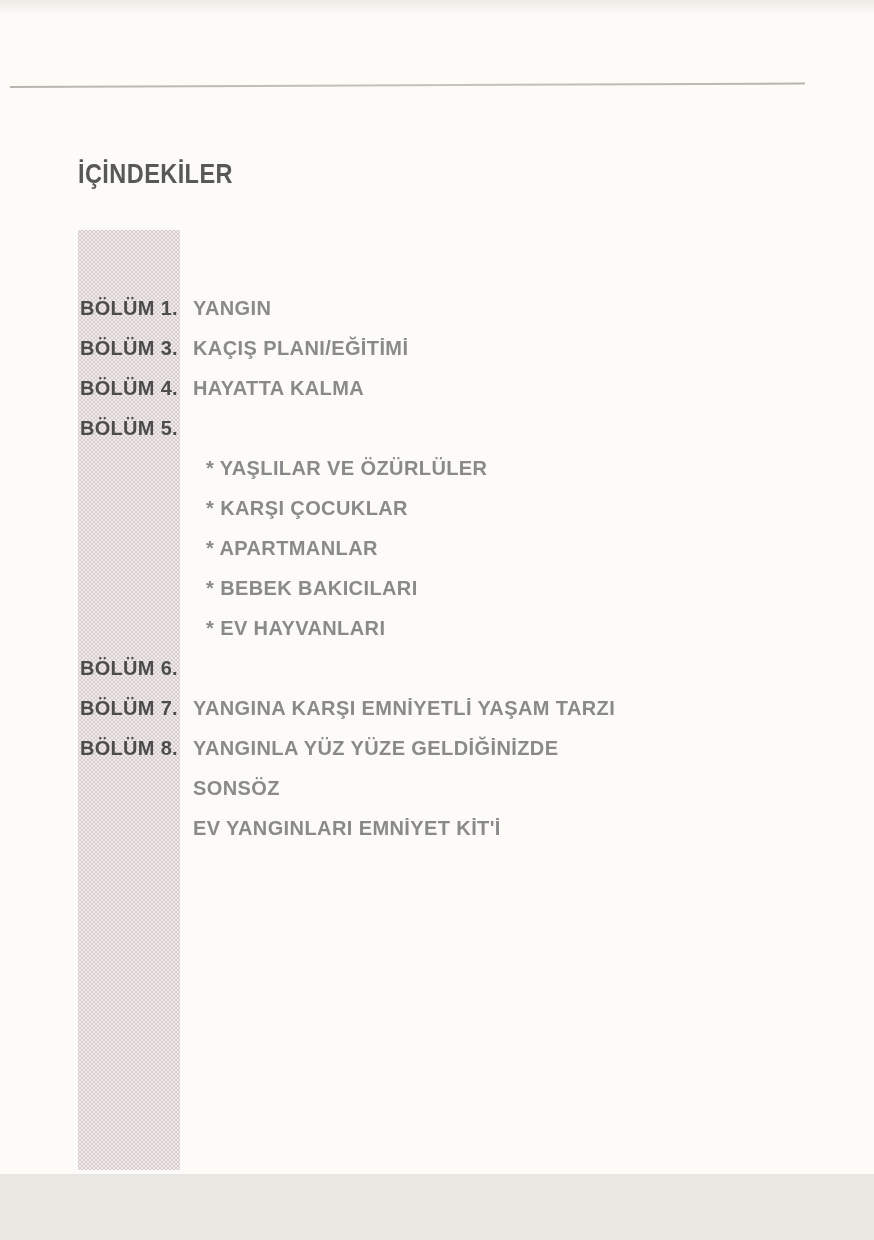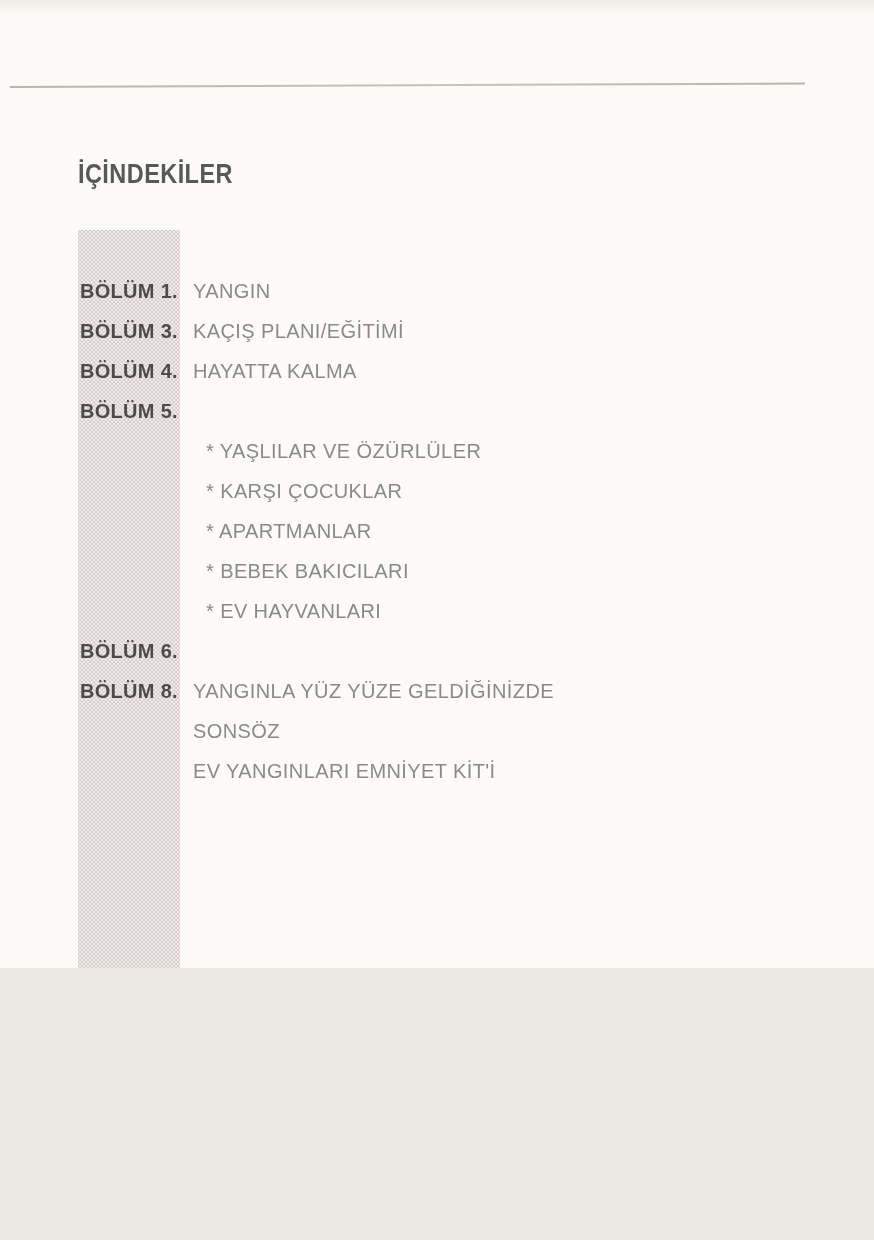--- a/index.html
+++ b/index.html
@@ -10,21 +10,21 @@
     --body-text:#8a8a8a;
     --strip-base:#f0ecec;
     --strip-dot:#d8cccc;
   }
   *{margin:0;padding:0;box-sizing:border-box;}
   html,body{background:#e9e7e2;}
   body{font-family:"Liberation Sans","DejaVu Sans",sans-serif;}
   .page{
     position:relative;
     width:874px;
-    height:968px;
+    height:1174px;
     background:var(--paper);
     overflow:hidden;
   }
   
   .page::before{
     content:"";
     position:absolute;left:0;top:0;right:0;height:14px;
     background:linear-gradient(180deg,rgba(190,185,178,0.25),rgba(190,185,178,0));
     pointer-events:none;
   }
@@ -58,35 +58,35 @@
     background-size:4px 4px;
     background-position:0 0,2px 2px;
   }
   .toc{
     position:absolute;
     left:80px;top:280px;
     right:30px;
   }
   .toc-row{
     display:flex;
-    align-items:flex-start;
+    align-items:flex-end;
     height:40px;
     white-space:nowrap;
   }
   .toc-label{
     flex:0 0 98px;
     font-size:20px;
     font-weight:700;
     letter-spacing:0.3px;
     color:var(--label-text);
   }
   .toc-title{
     margin-left:15px;
     font-size:20px;
-    font-weight:400;
+    font-weight:700;
     letter-spacing:0.4px;
     color:var(--body-text);
   }
   .toc-row.sub .toc-title{
     padding-left:13px;
   }
 </style>
 </head>
 <body>
 
@@ -137,20 +137,24 @@
 
   <div class="toc-row sub">
     <span class="toc-label"></span>
     <span class="toc-title">* EV HAYVANLARI</span>
   </div>
 
   <div class="toc-row">
     <span class="toc-label">BÖLÜM 6.</span>
   </div>
 
+  <div class="toc-row">
+    <span class="toc-label">BÖLÜM 7.</span>
+    <span class="toc-title">YANGINA KARŞI EMNİYETLİ YAŞAM TARZI</span>
+  </div>
 
   <div class="toc-row">
     <span class="toc-label">BÖLÜM 8.</span>
     <span class="toc-title">YANGINLA YÜZ YÜZE GELDİĞİNİZDE</span>
   </div>
 
   <div class="toc-row">
     <span class="toc-label"></span>
     <span class="toc-title">SONSÖZ</span>
   </div>

